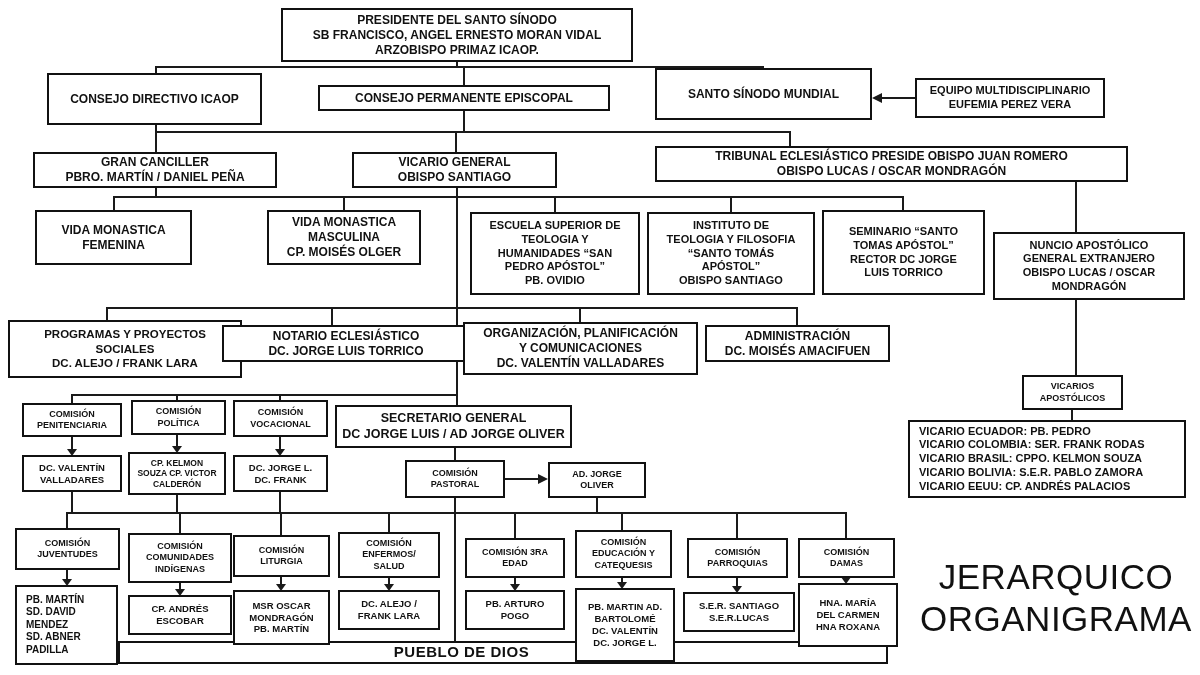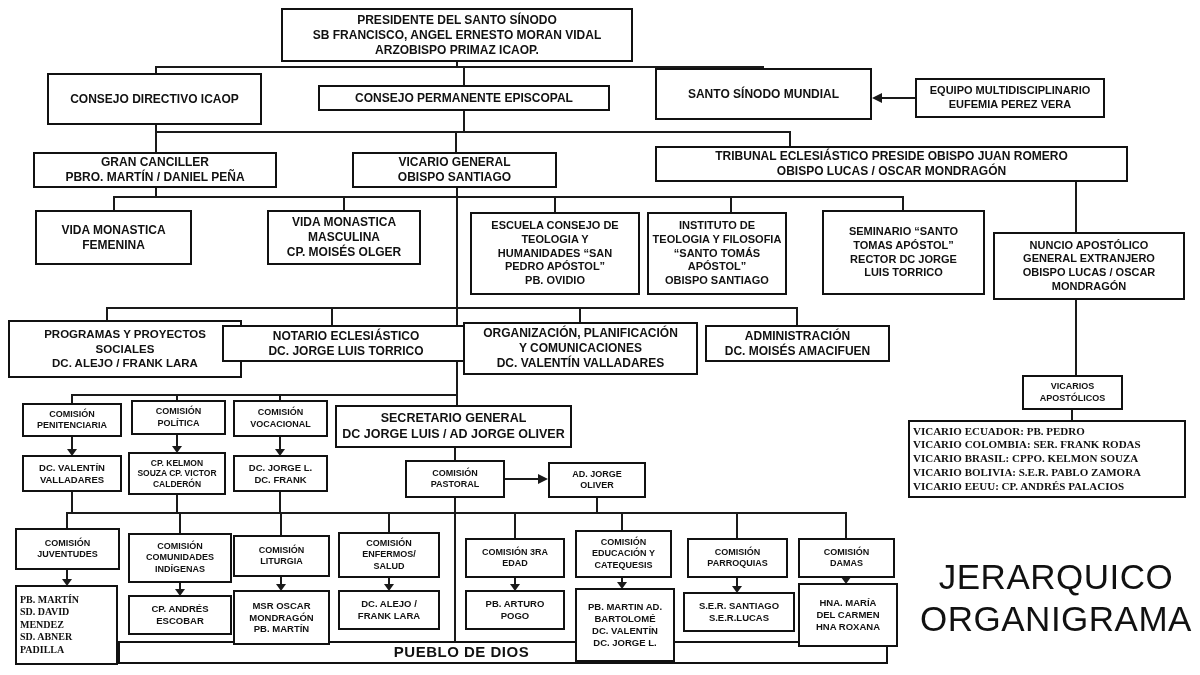--- a/index.html
+++ b/index.html
@@ -6,21 +6,21 @@
   .stage{position:relative;width:1200px;height:675px;background:#ffffff;overflow:hidden;
          font-family:"Liberation Sans",sans-serif;color:#111;}
   .ln{position:absolute;background:#1a1a1a;z-index:0;}
   .ah{position:absolute;width:0;height:0;z-index:0;}
   .ah-down{border-left:5px solid transparent;border-right:5px solid transparent;border-top:7px solid #1a1a1a;}
   .ah-left{border-top:5px solid transparent;border-bottom:5px solid transparent;border-right:10px solid #1a1a1a;}
   .ah-right{border-top:5px solid transparent;border-bottom:5px solid transparent;border-left:10px solid #1a1a1a;}
   .box{position:absolute;background:#ffffff;border:2px solid #111;box-sizing:border-box;
        display:flex;align-items:center;justify-content:center;text-align:center;
        font-weight:bold;white-space:pre-line;line-height:1.25;padding:2px;z-index:2;}
-  .box.left{justify-content:flex-start;text-align:left;padding-left:3px;font-family:Liberation Serif, serif;}
+  .box.left{justify-content:flex-start;text-align:left;padding-left:9px;}
   .box.bar{z-index:1;padding-right:85px;letter-spacing:.5px;}
   .big-title{position:absolute;left:912px;top:556px;width:288px;text-align:center;
              font-size:35px;font-weight:400;line-height:1.2;letter-spacing:.5px;color:#111;z-index:2;}
 </style>
 </head>
 <body>
 
 <div class="stage">
   <div id="lines">
       <div class="ln" style="left: 155px; top: 66px; width: 609px; height: 2px;"></div>
@@ -110,26 +110,26 @@
 PBRO. MARTÍN / DANIEL PEÑA</div>
       <div class="box" style="left: 352px; top: 152px; width: 205px; height: 36px; font-size: 12px;">VICARIO GENERAL
 OBISPO SANTIAGO</div>
       <div class="box" style="left: 655px; top: 146px; width: 473px; height: 36px; font-size: 12px;">TRIBUNAL ECLESIÁSTICO PRESIDE OBISPO JUAN ROMERO
 OBISPO LUCAS / OSCAR MONDRAGÓN</div>
       <div class="box" style="left: 35px; top: 210px; width: 157px; height: 55px; font-size: 12px;">VIDA MONASTICA
 FEMENINA</div>
       <div class="box" style="left: 267px; top: 210px; width: 154px; height: 55px; font-size: 12px;">VIDA MONASTICA
 MASCULINA
 CP. MOISÉS OLGER</div>
-      <div class="box" style="left: 470px; top: 212px; width: 170px; height: 83px; font-size: 11px;">ESCUELA CONSEJO DE
+      <div class="box" style="left: 470px; top: 212px; width: 170px; height: 83px; font-size: 11px;">ESCUELA SUPERIOR DE
 TEOLOGIA Y
 HUMANIDADES “SAN
 PEDRO APÓSTOL”
 PB. OVIDIO</div>
-      <div class="box" style="left: 647px; top: 212px; width: 140px; height: 83px; font-size: 11px;">INSTITUTO DE
+      <div class="box" style="left: 647px; top: 212px; width: 168px; height: 83px; font-size: 11px;">INSTITUTO DE
 TEOLOGIA Y FILOSOFIA
 “SANTO TOMÁS
 APÓSTOL”
 OBISPO SANTIAGO</div>
       <div class="box" style="left: 822px; top: 210px; width: 163px; height: 85px; font-size: 11px;">SEMINARIO “SANTO
 TOMAS APÓSTOL”
 RECTOR DC JORGE
 LUIS TORRICO</div>
       <div class="box" style="left: 993px; top: 232px; width: 192px; height: 68px; font-size: 11px;">NUNCIO APOSTÓLICO
 GENERAL EXTRANJERO

